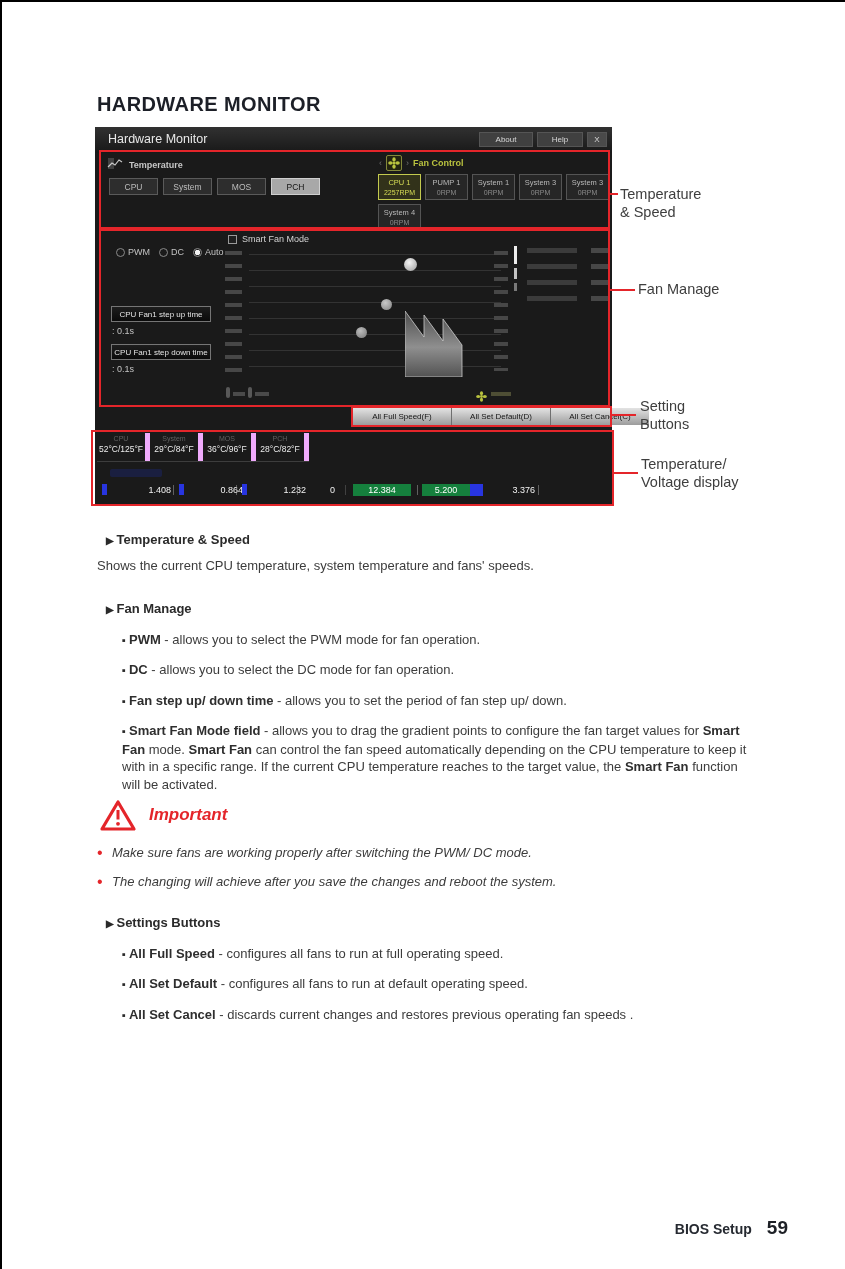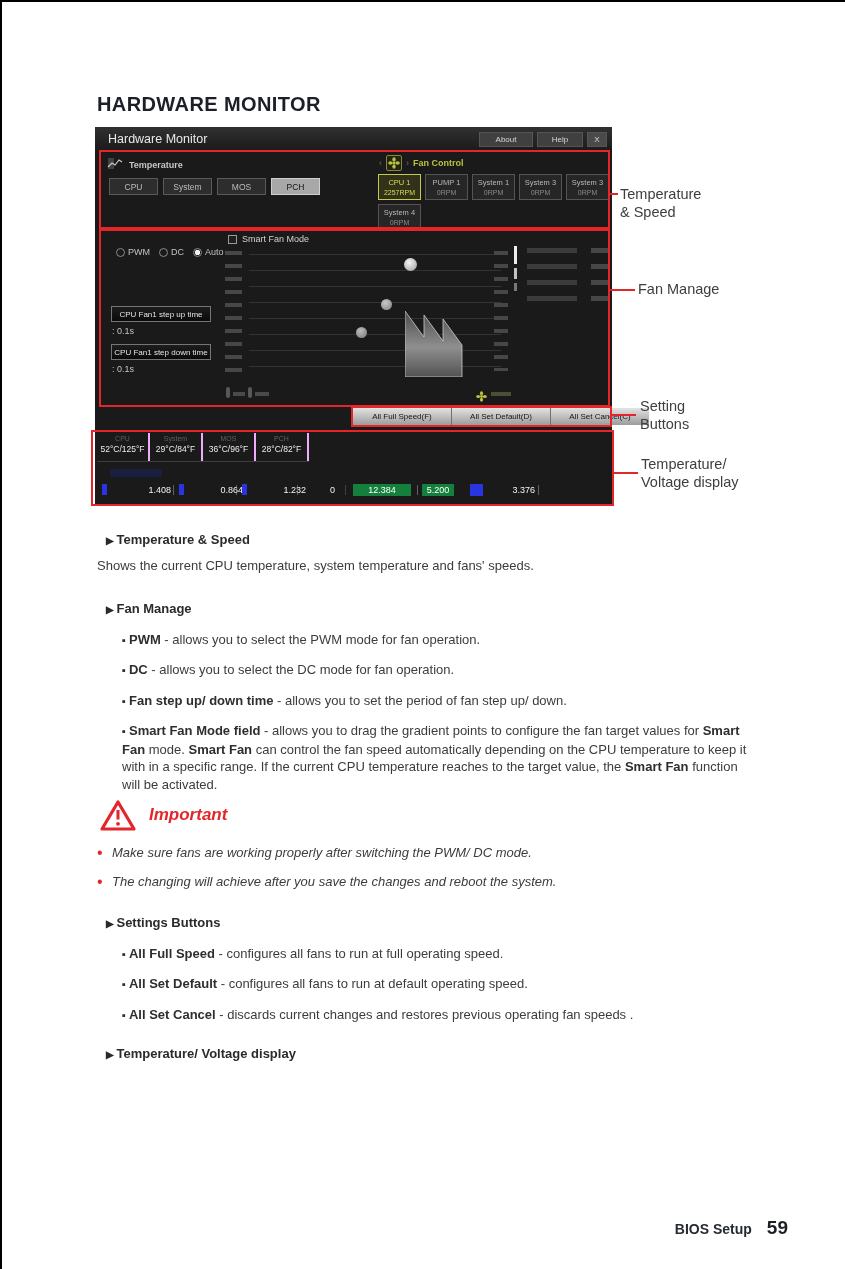--- a/index.html
+++ b/index.html
@@ -65,21 +65,21 @@
   .thermo { position:absolute; width:4px; height:11px; background:#585858; border-radius:2px; }
   .tstub { position:absolute; height:4px; background:#4a4a4a; }
   .fan-mini { position:absolute; left:381px; top:261px; }
   .fan-mini-stub { position:absolute; left:396px; top:265px; width:20px; height:4px; background:#4e4e35; }
 
   .setbar { position:absolute; left:258px; top:281px; width:296px; height:17px; display:flex; }
   .sbtn { flex:1; background:linear-gradient(#e3e3e3,#9c9c9c); border:none; border-right:1px solid #6f6f6f; color:#151515; font-size:8px; font-family:inherit; }
   .sbtn:last-child { border-right:none; }
 
   .tvcells { position:absolute; left:2px; top:306px; display:flex; border-bottom:1px solid #3d3d3d; }
-  .tvc { width:53px; height:28px; border-right:2px solid #f0abfc; text-align:center; }
+  .tvc { width:53px; height:28px; border-right:5px solid #f0abfc; text-align:center; }
   .tvh { display:block; font-size:7px; color:#616161; margin-top:2px; }
   .tvv { display:block; font-size:8.5px; color:#ececec; margin-top:2px; }
   .vsmudge { position:absolute; left:15px; top:342px; width:52px; height:8px; background:#1b2148; border-radius:2px; opacity:.85; }
   .vrow { position:absolute; left:0; top:356px; width:517px; height:14px; }
   .vt { position:absolute; top:1px; width:5px; height:11px; background:#2835e0; }
   .vv { position:absolute; top:2px; font-size:9px; color:#f2f2f2; text-align:right; }
   .vsep { position:absolute; top:2px; width:1px; height:10px; background:#9a9a9a; opacity:.55; }
   .vpill { position:absolute; top:1px; height:12px; background:#15803d; color:#fff; font-size:9px; text-align:center; line-height:12px; }
 
   
@@ -290,21 +290,21 @@
       <span class="vt" style="left:84px;"></span>
       <span class="vv" style="left:96px; width:52px;">0.864</span>
       <span class="vsep" style="left:141px;"></span>
       <span class="vt" style="left:147px;"></span>
       <span class="vv" style="left:159px; width:52px;">1.232</span>
       <span class="vsep" style="left:202px;"></span>
       <span class="vv" style="left:208px; width:32px;">0</span>
       <span class="vsep" style="left:250px; opacity:.3;"></span>
       <span class="vpill" style="left:258px; width:58px;">12.384</span>
       <span class="vsep" style="left:322px;"></span>
-      <span class="vpill" style="left:327px; width:32px;">5.200</span>
+      <span class="vpill" style="left:327px; width:48px;">5.200</span>
       <span class="vt" style="left:375px; width:13px; height:12px;"></span>
       <span class="vv" style="left:390px; width:50px;">3.376</span>
       <span class="vsep" style="left:443px;"></span>
     </div>
   </div>
 
   <div class="rb rb1"></div>
   <div class="rb rb2"></div>
   <div class="rb rb3"></div>
   <div class="rb rb4"></div>
@@ -347,20 +347,19 @@
       <span class="imp-title">Important</span>
     </div>
     <div class="note">Make sure fans are working properly after switching the PWM/ DC mode.</div>
     <div class="note">The changing will achieve after you save the changes and reboot the system.</div>
 
     <div class="sec-head" style="margin-top:24px;">Settings Buttons</div>
     <div class="bullet"><span class="b">All Full Speed</span><span> - configures all fans to run at full operating speed.</span></div>
     <div class="bullet"><span class="b">All Set Default</span><span> - configures all fans to run at default operating speed.</span></div>
     <div class="bullet"><span class="b">All Set Cancel</span><span> - discards current changes and restores previous operating fan speeds .</span></div>
 
-    <div class="sec-head" style="margin-top:21px;">Temperature/ Voltage display</div>
   </div>
 
   <div id="footer">
     <span class="f-label">BIOS Setup</span>
     <span class="f-page">59</span>
   </div>
 </div>
 
 </body></html>

